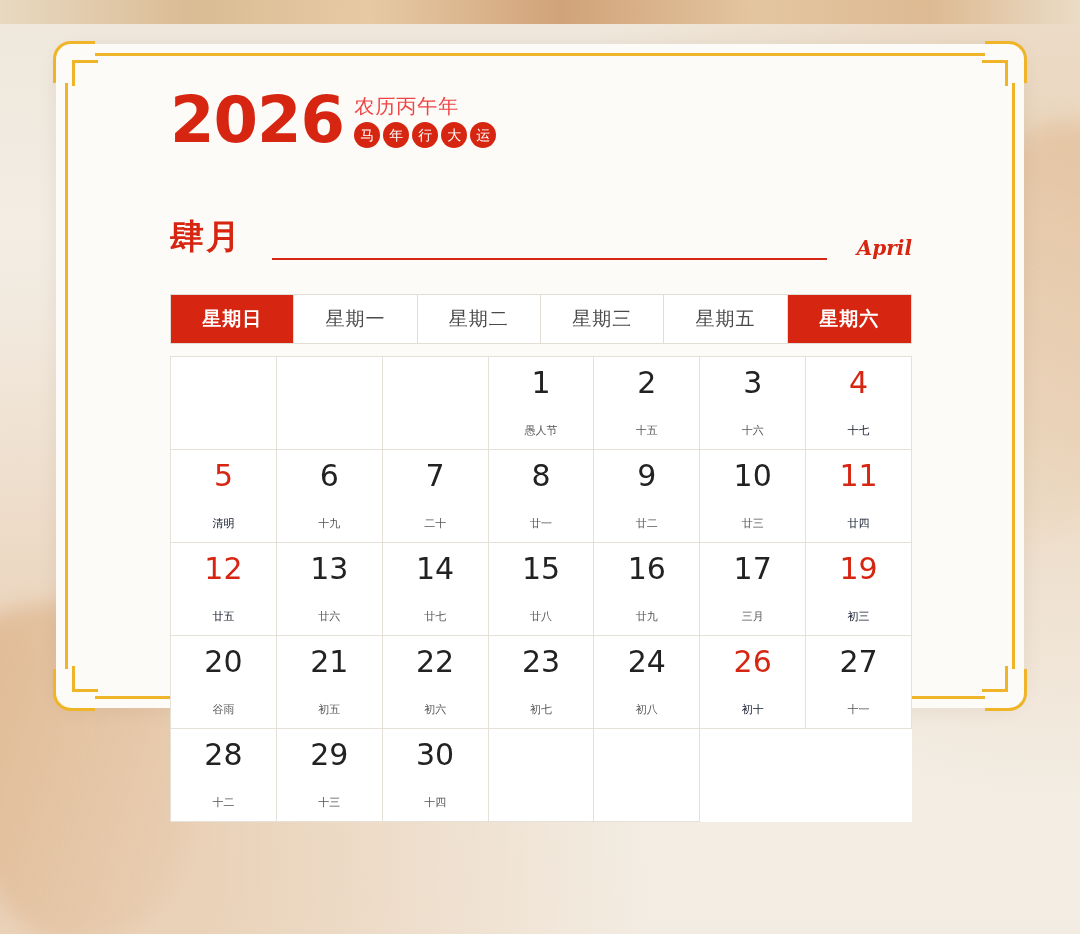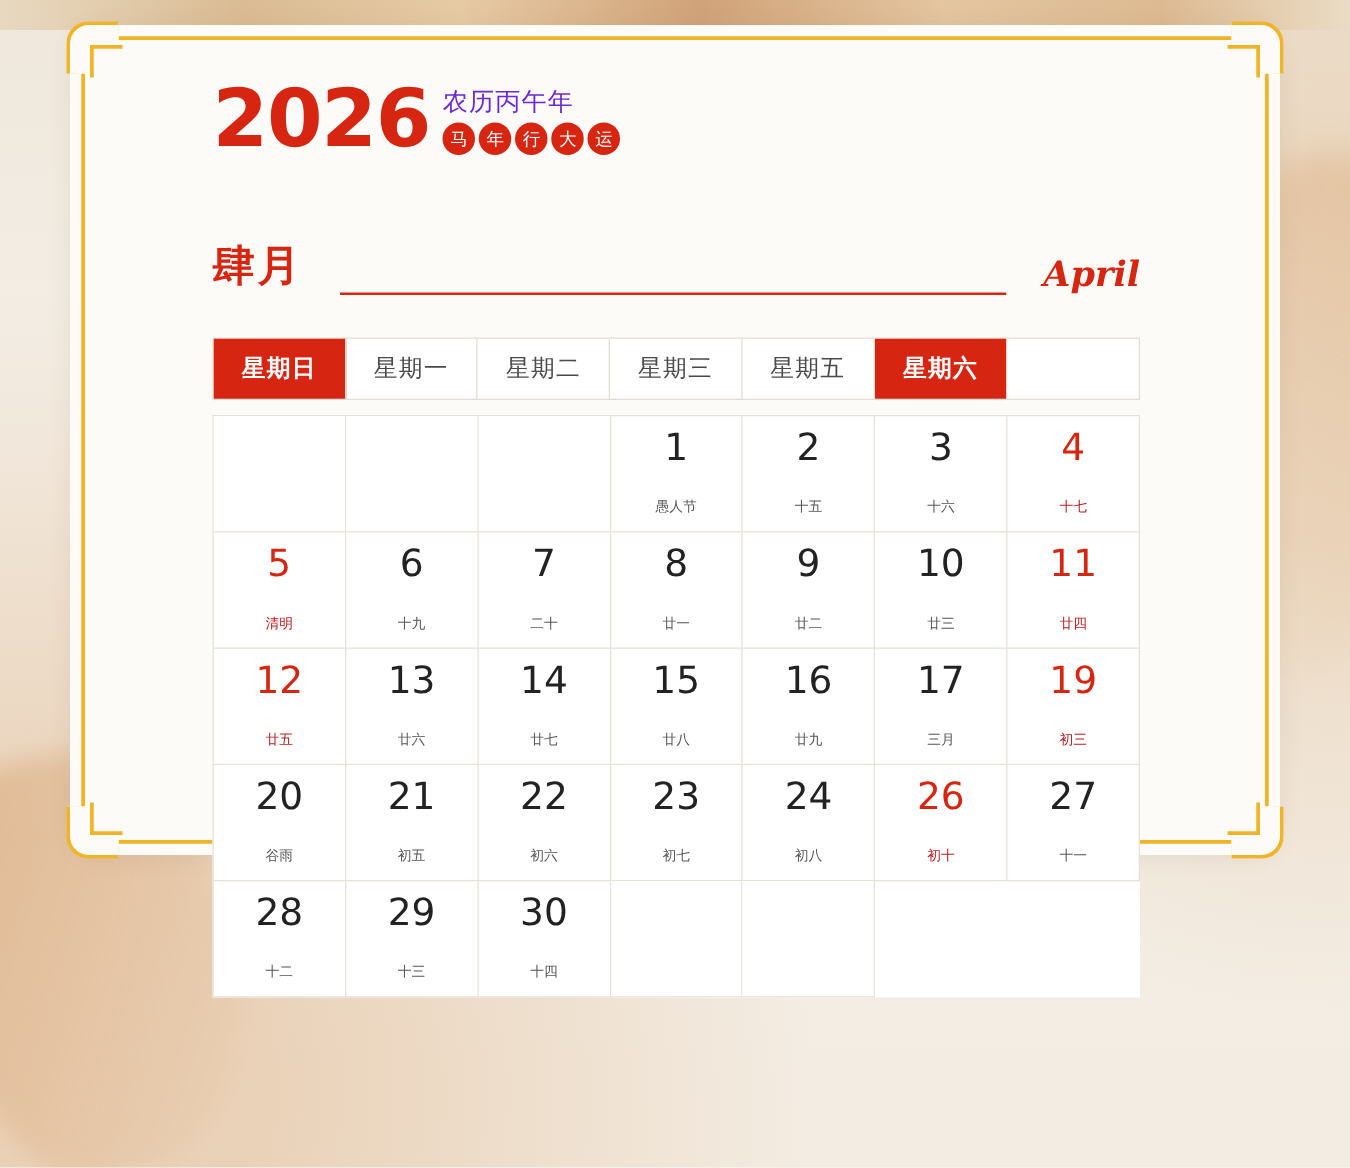--- a/index.html
+++ b/index.html
@@ -48,21 +48,21 @@
     background: linear-gradient(200deg, rgba(219,172,124,.45), rgba(240,219,192,.1));
     transform: rotate(9deg);
     filter: blur(12px);
     border-radius: 55% 45% 40% 60%;
   }
 
   
   .card {
     position: absolute;
     left: 56px;
-    top: 20px;
+    top: 44px;
     width: 968px;
     height: 664px;
     background: #fdfbf7;
     border-radius: 26px;
     box-shadow: 0 2px 18px rgba(120,90,55,.10);
   }
   .card-frame {
     position: absolute;
     inset: 9px;
     border: 3px solid #f0b429;
@@ -113,21 +113,21 @@
     line-height: 64px;
     color: #d62612;
     letter-spacing: -1px;
   }
   .year-side {
     margin-left: 10px;
     padding-top: 6px;
   }
   .year-lunar {
     font-size: 20px;
-    color: #6d28d9;
+    color: #ef4444;
     letter-spacing: 1px;
     line-height: 24px;
   }
   .year-slogan {
     margin-top: 4px;
     display: flex;
     gap: 3px;
   }
   .year-slogan span {
     display: inline-block;
@@ -158,29 +158,29 @@
   .month-rule {
     flex: 1;
     height: 2px;
     background: #d62612;
     margin: 0 30px;
   }
   .month-en {
     font-family: "DejaVu Serif", serif;
     font-weight: 700;
     font-style: italic;
-    font-size: 28px;
+    font-size: 20px;
     color: #d62612;
     white-space: nowrap;
   }
 
   
   .weekdays {
     display: grid;
-    grid-template-columns: repeat(7, 1fr);
+    grid-template-columns: repeat(6, 1fr);
     margin: 34px 54px 0 56px;
     border: 1px solid #e2ddd4;
     background: #fff;
   }
   .wd {
     text-align: center;
     font-size: 19px;
     padding: 11px 0;
     color: #4a4a4a;
     border-right: 1px solid #e2ddd4;
@@ -218,21 +218,21 @@
     color: #222;
     font-weight: 400;
   }
   .cell .l {
     font-size: 11px;
     line-height: 20px;
     color: #555;
     margin-top: 20px;
   }
   .cell.weekend .d { color: #d62612; }
-  .cell.weekend .l { color: #b91c1c; }
+  .cell.weekend .l { color: #0f172a; }
   .cell.empty { background: #fff; }
 </style>
 </head>
 <body>
 
 <div class="bg-wash"></div>
 <div class="bg-top-strip"></div>
 <div class="bg-brush-left"></div>
 <div class="bg-brush-right"></div>
 

